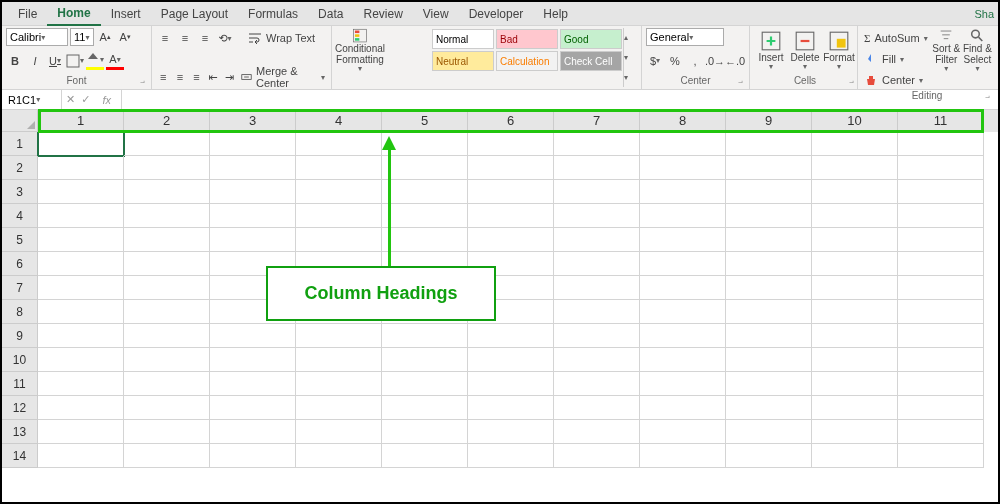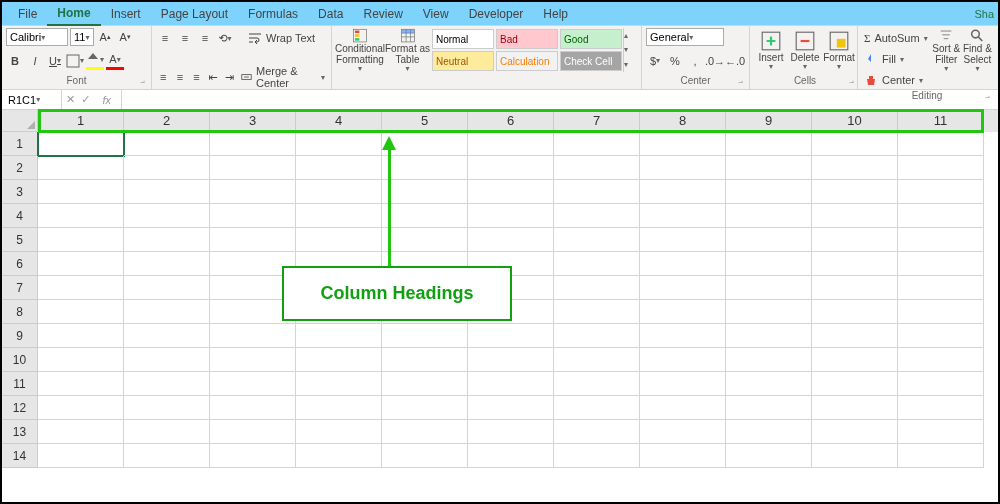--- a/index.html
+++ b/index.html
@@ -1,19 +1,19 @@
 <!DOCTYPE html>
 <html><head>
 <meta charset="utf-8">
 <style>
 * { margin: 0; padding: 0; box-sizing: border-box; font-family: "Segoe UI", Arial, sans-serif; }
 body { background: #fff; width: 1000px; height: 504px; overflow: hidden; border: 2px solid #000; position: relative; }
 
 
-.tabs { display: flex; align-items: center; height: 24px; background: #7dd3fc; border-bottom: 1px solid #d4d4d4; font-size: 12px; padding-left: 6px; }
+.tabs { display: flex; align-items: center; height: 24px; background: #e5e5e5; border-bottom: 1px solid #d4d4d4; font-size: 12px; padding-left: 6px; }
 .tab { padding: 4px 10px; color: #444; cursor: pointer; }
 .tab.active { color: #217346; border-bottom: 2px solid #217346; font-weight: 600; }
 .share { margin-left: auto; margin-right: 4px; color: #217346; font-size: 11px; display: flex; align-items: center; gap: 3px; }
 
 
 .ribbon { display: flex; height: 64px; background: #f3f2f1; border-bottom: 1px solid #d4d4d4; font-size: 11px; }
 .group { border-right: 1px solid #d4d4d4; padding: 2px 4px; display: flex; flex-direction: column; justify-content: space-between; }
 .group-label { text-align: center; color: #666; font-size: 10px; padding-bottom: 1px; position: relative; }
 .group-label::after { content: "⌐"; position: absolute; right: 2px; bottom: 0; font-size: 8px; color: #888; transform: rotate(180deg); }
 .row { display: flex; align-items: center; gap: 2px; }
@@ -155,29 +155,21 @@
   <div class="group" style="flex-direction:row;align-items:flex-start;width:310px">
     <div class="big-btn dd">
       <svg viewBox="0 0 24 24">
           <rect x="2" y="2" width="20" height="20" fill="none" stroke="#666"></rect>
           <rect x="4" y="4" width="7" height="4" fill="#e74c3c"></rect>
           <rect x="4" y="10" width="7" height="4" fill="#f1c40f"></rect>
           <rect x="4" y="16" width="7" height="4" fill="#2ecc71"></rect>
         </svg>
       <span>Conditional Formatting</span>
     </div>
-    <div class="big-btn dd">
-      <svg viewBox="0 0 24 24">
-          <rect x="2" y="2" width="20" height="20" fill="none" stroke="#666"></rect>
-          <path stroke="#666" d="M2 8h20M2 14h20M9 2v20M16 2v20"></path>
-          <rect x="2" y="2" width="20" height="6" fill="#4a86e8" opacity="0.6"></rect>
-        </svg>
-      <span>Format as Table</span>
-    </div>
-    <div style="display:flex;flex-direction:column;justify-content:flex-start;height:100%;flex:1">
+    <div style="display:flex;flex-direction:row;justify-content:flex-end;height:100%;flex:1">
       <div style="display:flex">
         <div style="display:flex;flex-direction:column">
           <div style="display:flex">
             <div class="style-cell style-normal">Normal</div>
             <div class="style-cell style-bad">Bad</div>
             <div class="style-cell style-good">Good</div>
           </div>
           <div style="display:flex">
             <div class="style-cell style-neutral">Neutral</div>
             <div class="style-cell style-calc">Calculation</div>
@@ -494,16 +486,16 @@
         <div class="cell"></div>
         <div class="cell"></div>
         <div class="cell"></div>
         <div class="cell"></div>
       </div>
     </div>
 
   <div class="highlight-box" style="left:36px;top:-1px;width:946px;height:24px"></div>
   <div class="arrow-head" style="left:380px;top:26px"></div>
   <div class="arrow-line" style="left:386px;top:38px;height:120px"></div>
-  <div class="callout" style="left:280px;top:156px;width:230px">
+  <div class="callout" style="left:264px;top:156px;width:230px">
     <div>Column Headings</div>
   </div>
 </div>
 
 </body></html>

